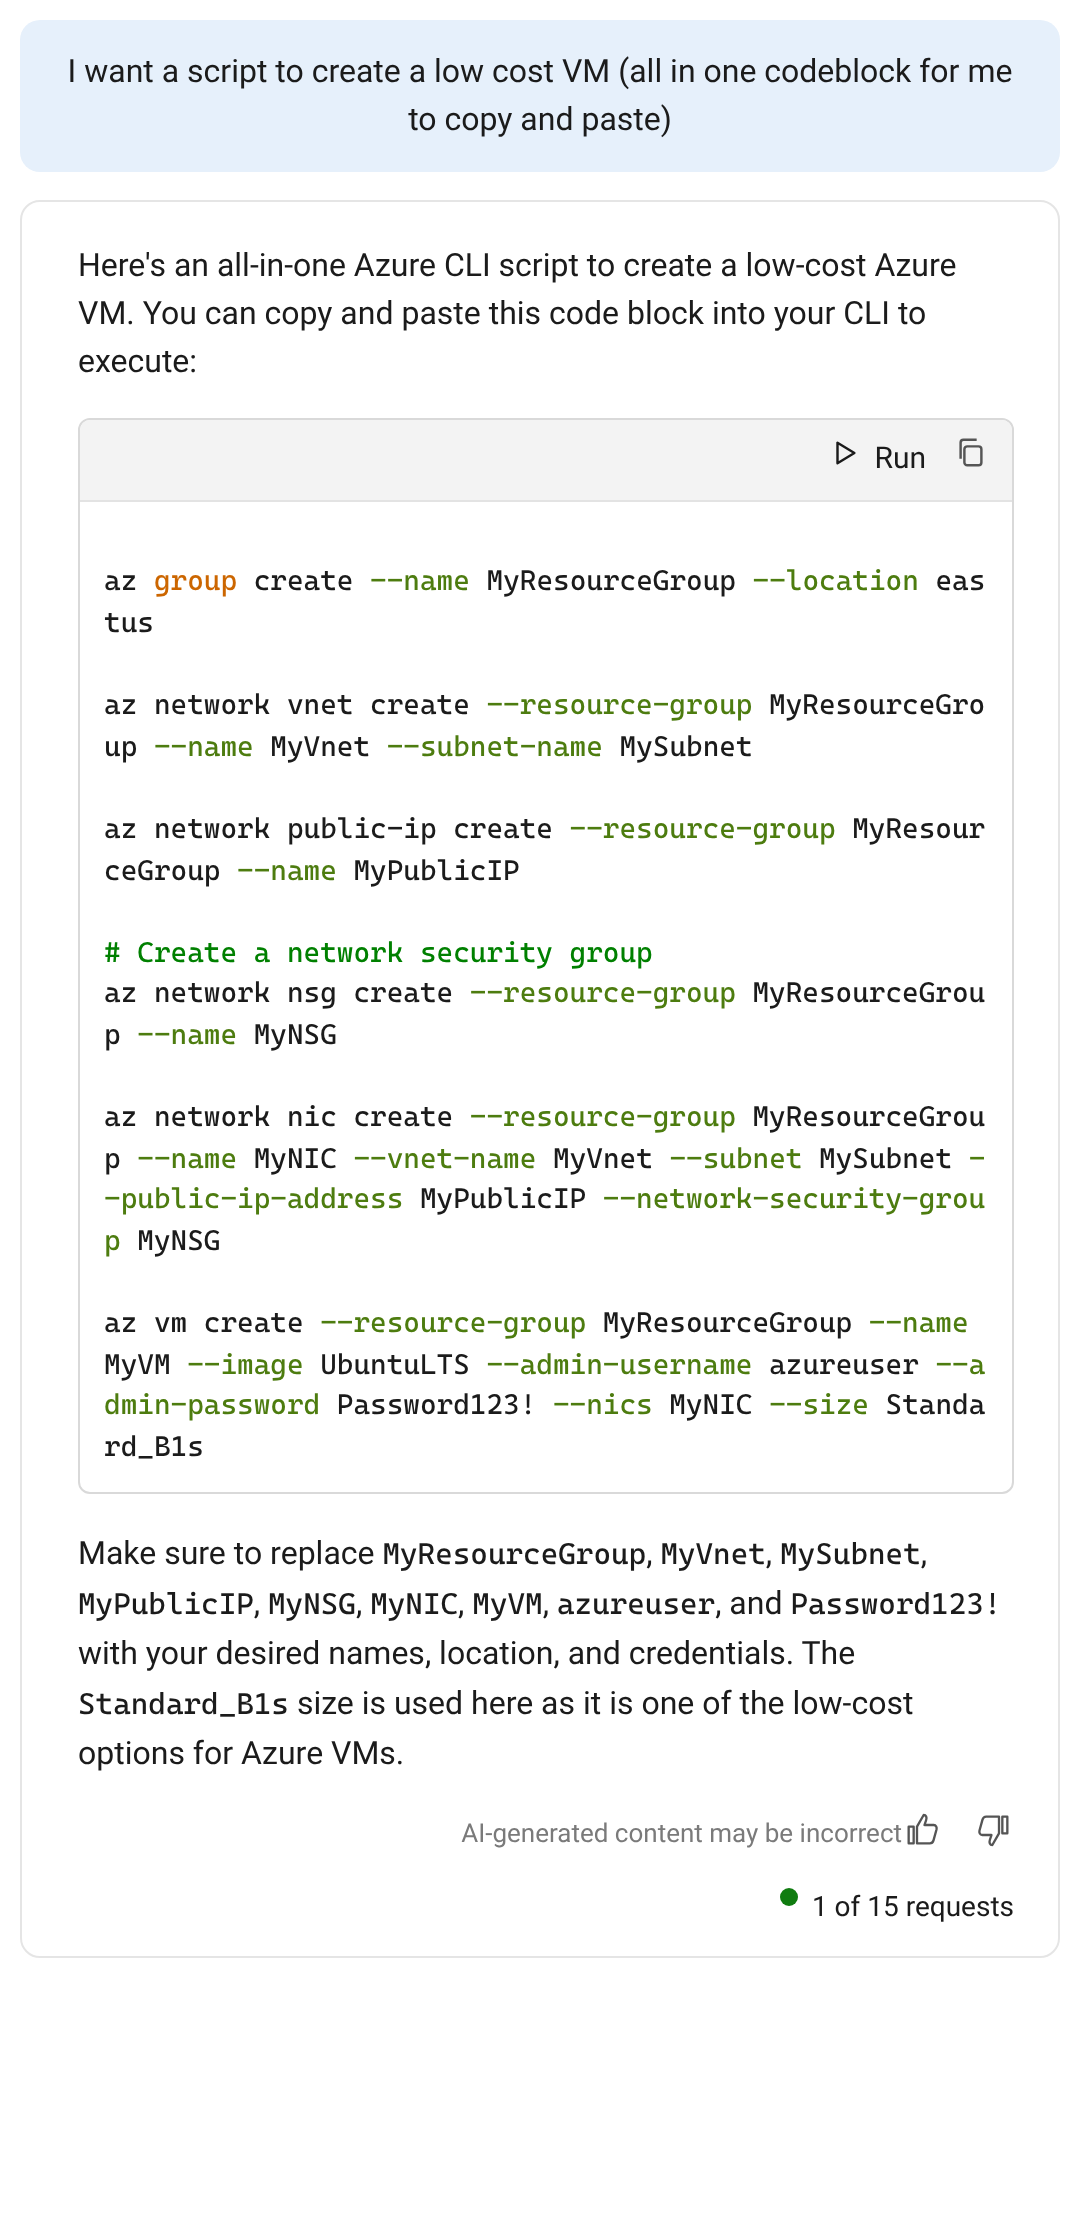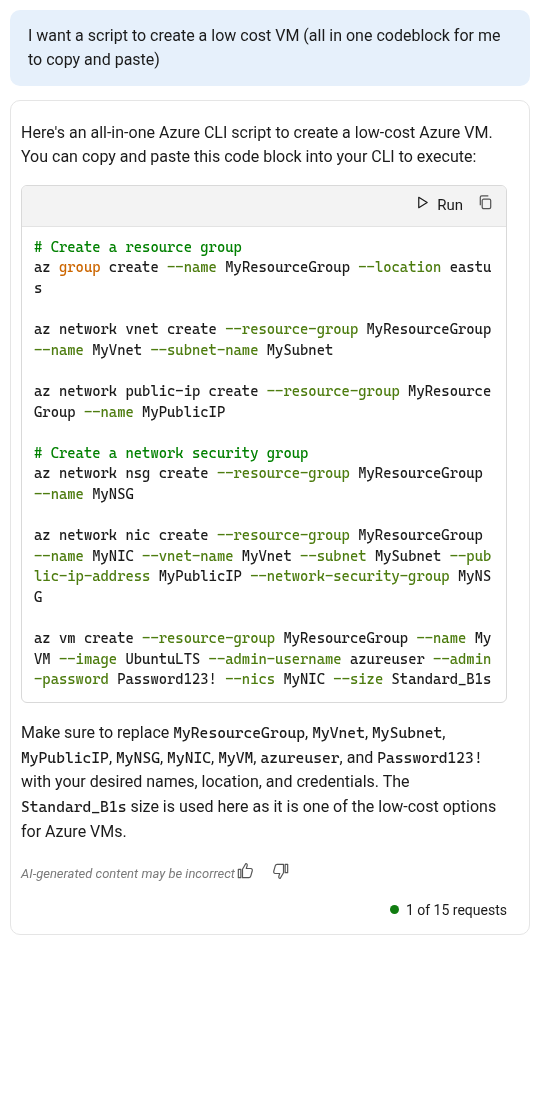--- a/index.html
+++ b/index.html
@@ -13,26 +13,27 @@
   }
   .container { padding: 10px 10px 14px 10px; }
   .user-bubble {
     background: #e6f0fb;
     border-radius: 10px;
     padding: 14px 18px;
     color: #1b1b1b;
     font-size: 16px;
     line-height: 1.5;
     margin-bottom: 14px;
+    text-align: center;
   }
   .assistant-card {
     background: #ffffff;
     border: 1px solid #e5e5e5;
     border-radius: 10px;
-    padding: 20px 22px 14px 10px;
+    padding: 20px 22px 14px 28px;
   }
   .assistant-intro {
     font-size: 16px;
     line-height: 1.5;
     margin-bottom: 16px;
   }
   .code-block {
     border: 1px solid #d9d9d9;
     border-radius: 6px;
     overflow: hidden;
@@ -76,39 +77,37 @@
   .tok-kw { color: #cc6600; }
   .tok-flag { color: #4d7c0f; }
   .assistant-outro {
     font-size: 16px;
     line-height: 1.55;
     margin-top: 15px;
   }
   .mono { font-family: "Cascadia Mono","Consolas","Menlo",monospace; font-size: 15px; }
   .footer-row {
     display: flex;
-    justify-content: flex-start;
+    justify-content: flex-end;
     align-items: center;
     margin-top: 16px;
-    font-style: italic;
   }
   .ai-disclaimer {
     color: #7a7a7a;
     font-size: 13px;
   }
   .feedback {
     display: flex;
     gap: 16px;
     color: #555;
   }
   .feedback-btn { cursor: pointer; display:inline-flex; }
   .quota-row {
     display: flex;
     justify-content: flex-end;
-    align-items: center;
     margin-top: 12px;
     font-size: 14px;
     color: #1b1b1b;
     gap: 7px;
   }
   .dot-green {
     width: 9px; height: 9px; border-radius: 50%;
     background: #107c10;
     display: inline-block;
   }
@@ -138,21 +137,21 @@
         </div>
         <div class="copy-btn">
           <span>
             <svg width="17" height="17" viewBox="0 0 18 18" fill="none">
               <rect x="5.5" y="5.5" width="9" height="10" rx="1.5" stroke="#555" stroke-width="1.3"></rect>
               <path d="M3.5 12V3.5A1.5 1.5 0 0 1 5 2h7" stroke="#555" stroke-width="1.3" fill="none"></path>
             </svg>
           </span>
         </div>
       </div>
-      <div class="code-body" id="code-body"><span class="tok-comment"># Create a resource group</span>
+      <div class="code-body" id="code-body">
 az <span class="tok-kw">group</span> create <span class="tok-flag">--name</span> MyResourceGroup <span class="tok-flag">--location</span> eastus
 
 az network vnet create <span class="tok-flag">--resource-group</span> MyResourceGroup <span class="tok-flag">--name</span> MyVnet <span class="tok-flag">--subnet-name</span> MySubnet
 
 az network public-ip create <span class="tok-flag">--resource-group</span> MyResourceGroup <span class="tok-flag">--name</span> MyPublicIP
 
 <span class="tok-comment"># Create a network security group</span>
 az network nsg create <span class="tok-flag">--resource-group</span> MyResourceGroup <span class="tok-flag">--name</span> MyNSG
 
 az network nic create <span class="tok-flag">--resource-group</span> MyResourceGroup <span class="tok-flag">--name</span> MyNIC <span class="tok-flag">--vnet-name</span> MyVnet <span class="tok-flag">--subnet</span> MySubnet <span class="tok-flag">--public-ip-address</span> MyPublicIP <span class="tok-flag">--network-security-group</span> MyNSG

